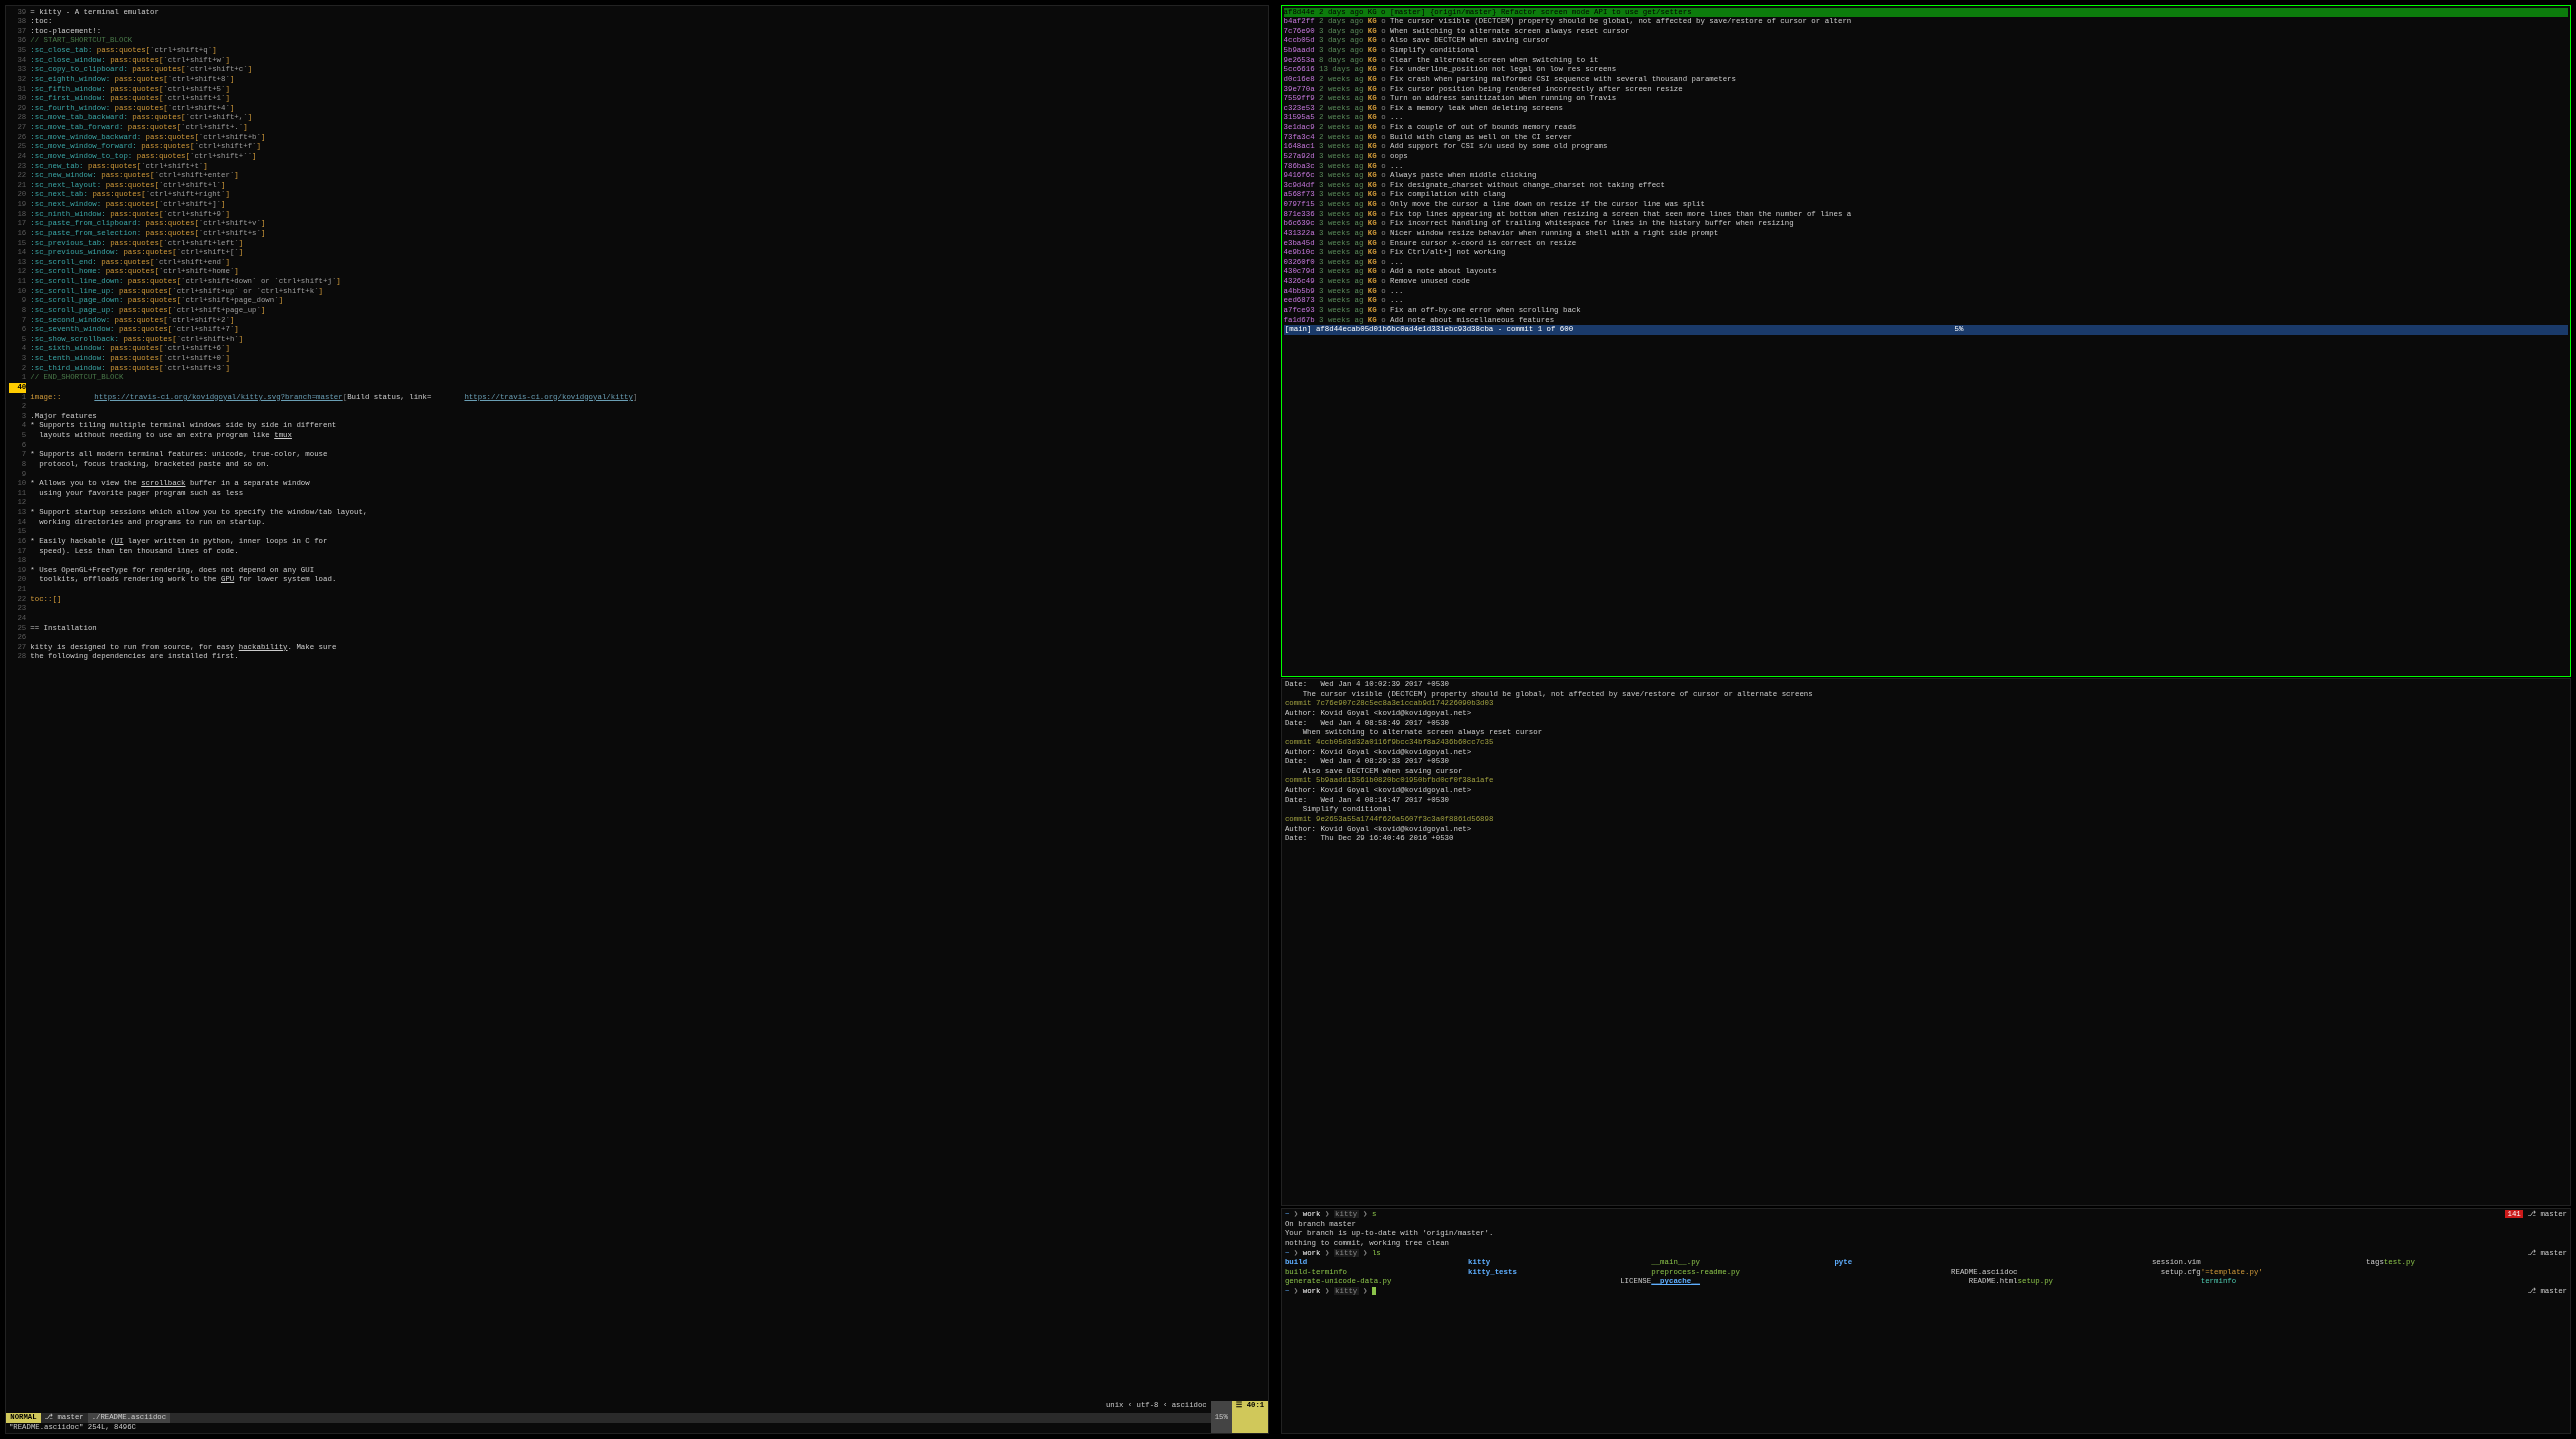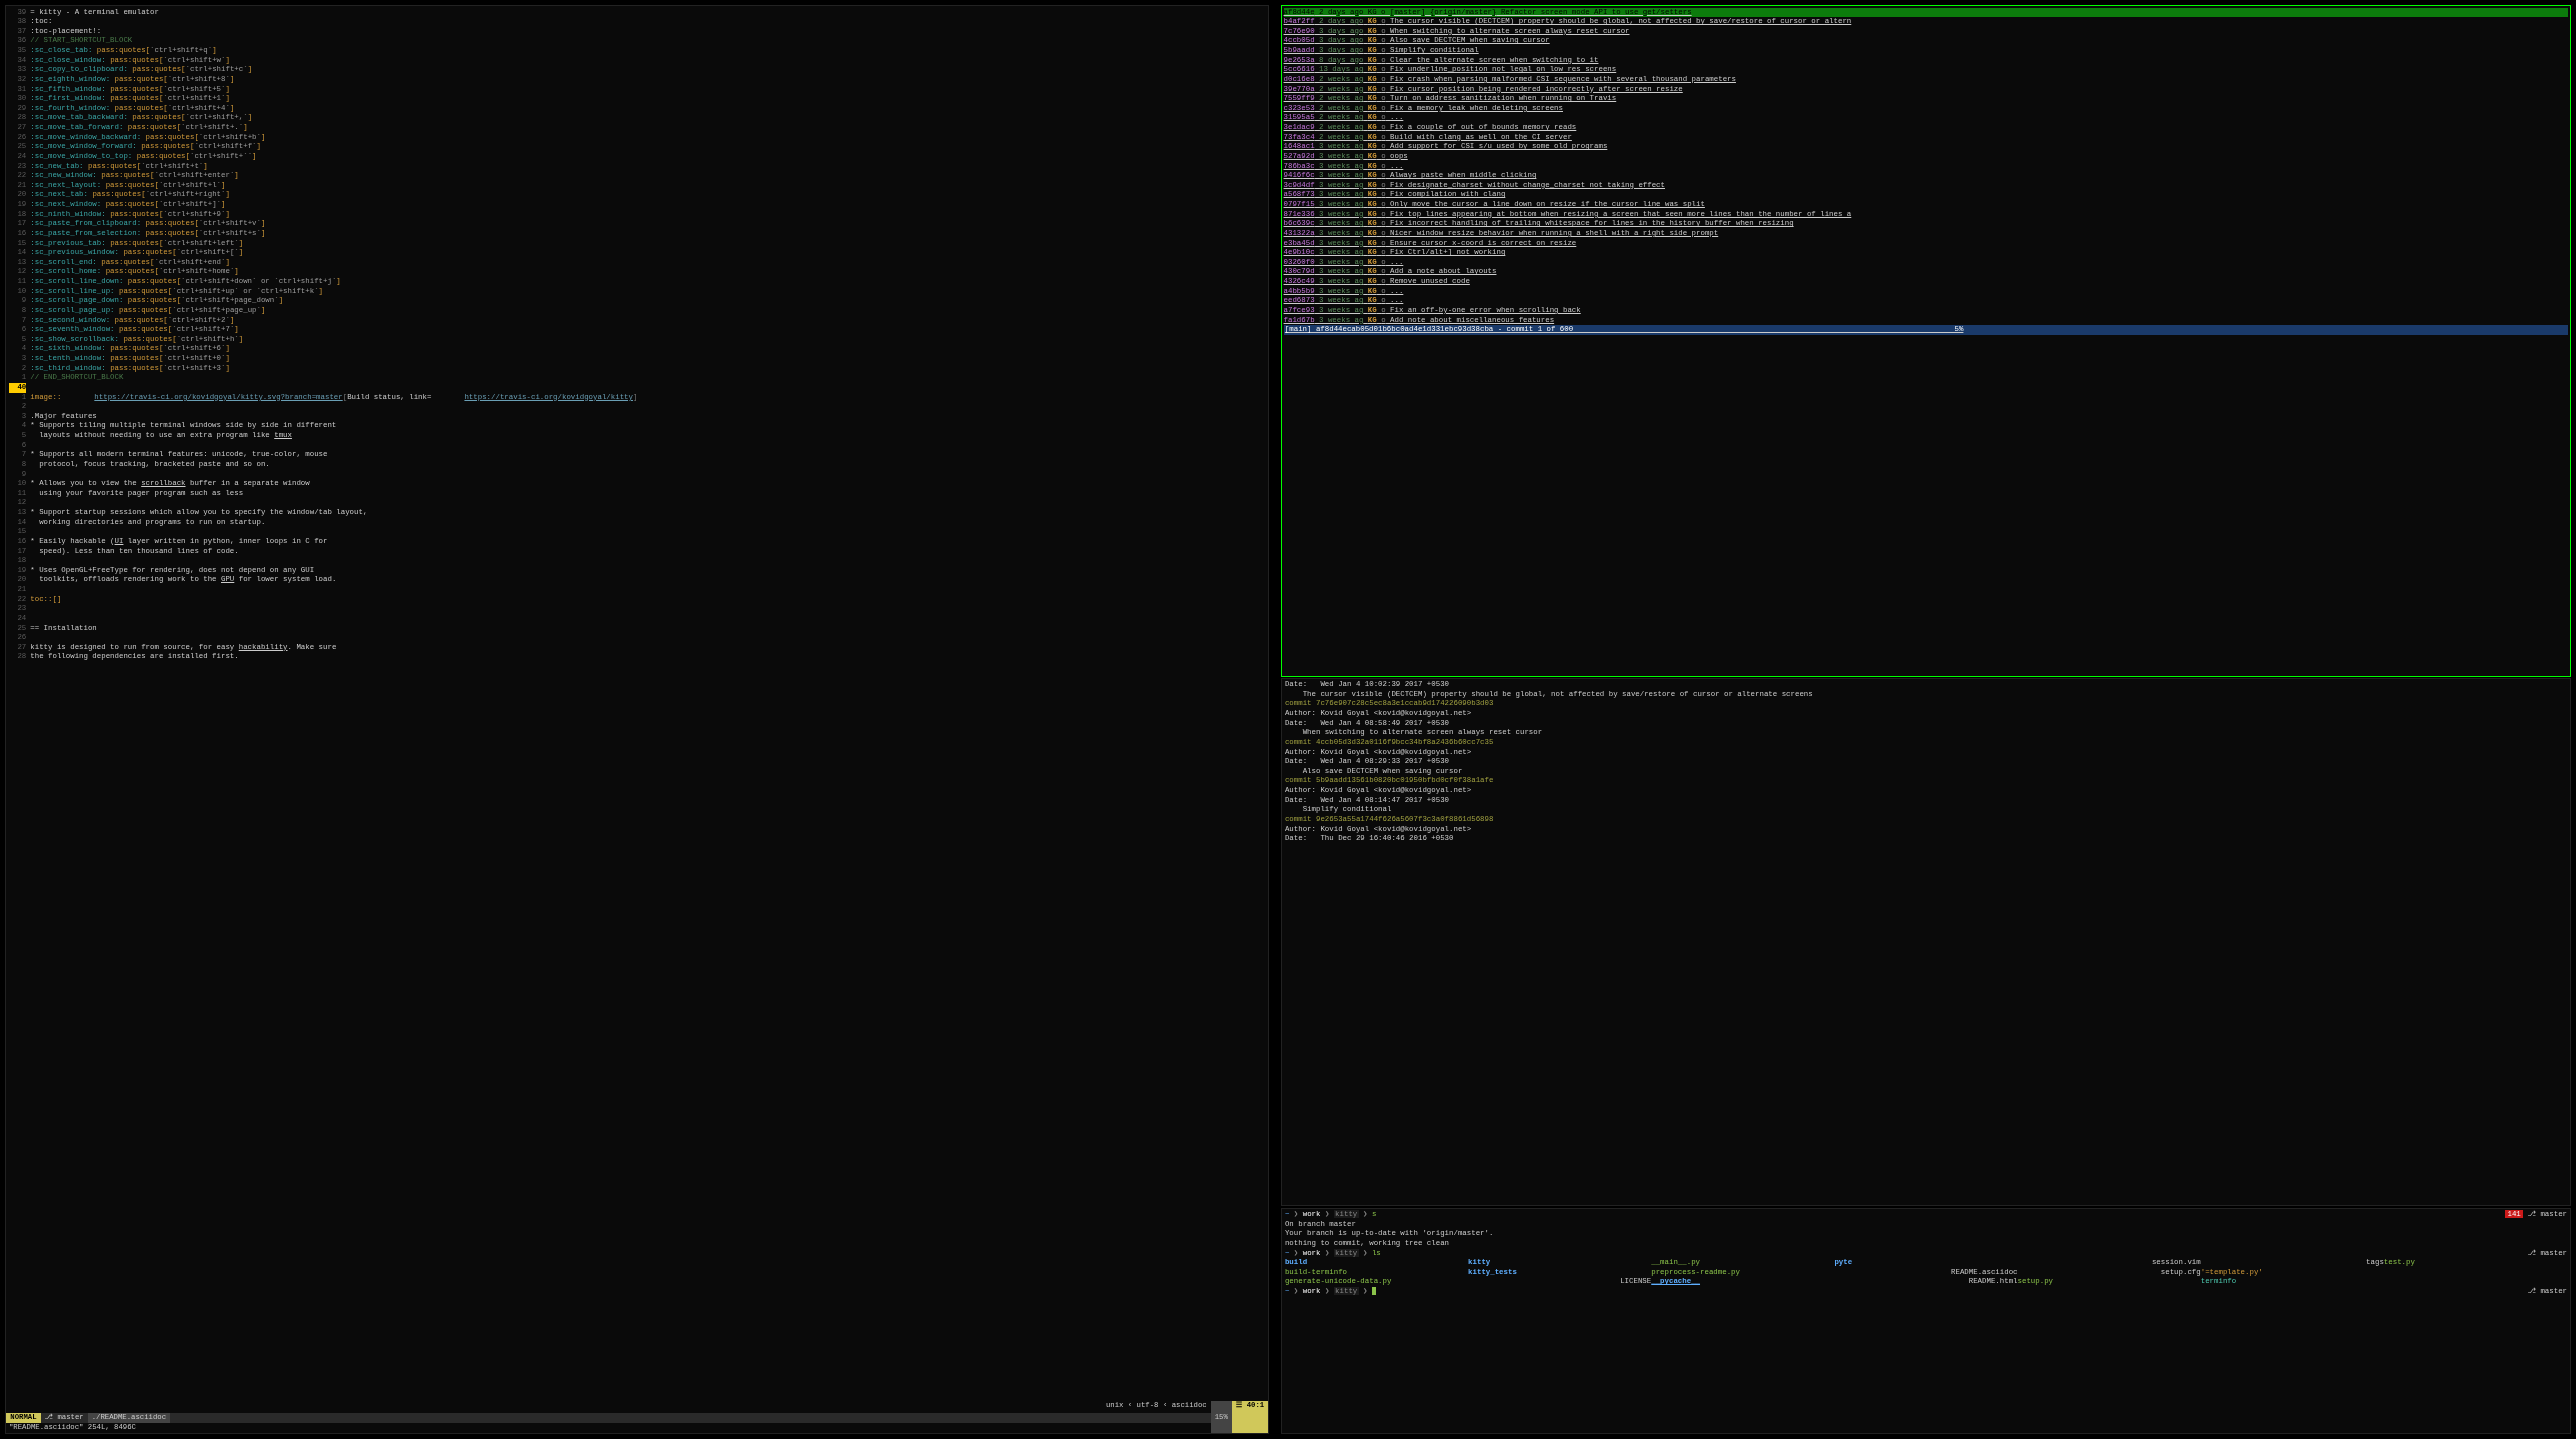--- a/index.html
+++ b/index.html
@@ -59,21 +59,21 @@
 .status-pos { background: #d0c85a; color: #000; padding: 0 4px; font-weight: bold; }
 .cmd-line { position: absolute; bottom: 0; left: 0; right: 0; color: #ccc; padding: 0 2.7px; font-size: 7.3px; height: 9.3px; }
 
 .hash { color: #c678dd; }
 .age { color: #5a8a5a; }
 .auth { color: #d19a3a; font-weight: bold; }
 .graph { color: #888; }
 .msg { color: #ccc; }
 .log-hl { background: #0c7c0c; color: #000; display: block; width: 100%; }
 .log-status { background: #1a3a6a; color: #fff; display: block; width: 100%; padding: 0 1.3px; white-space: pre; }
-.log-content { padding: 1.3px; text-decoration: underline; }
+.log-content { padding: 1.3px; }
 
 .det-content { padding: 1.3px 2.7px; }
 .det-commit { color: #a0a040; }
 
 .shell-content { padding: 1.3px 2.7px; }
 .prompt-line { white-space: pre; }
 .p-tilde { color: #5fafff; }
 .p-sep { color: #888; }
 .p-work { color: #fff; }
 .p-kitty { color: #888; background: #1a1a1a; padding: 0 1.3px; }

